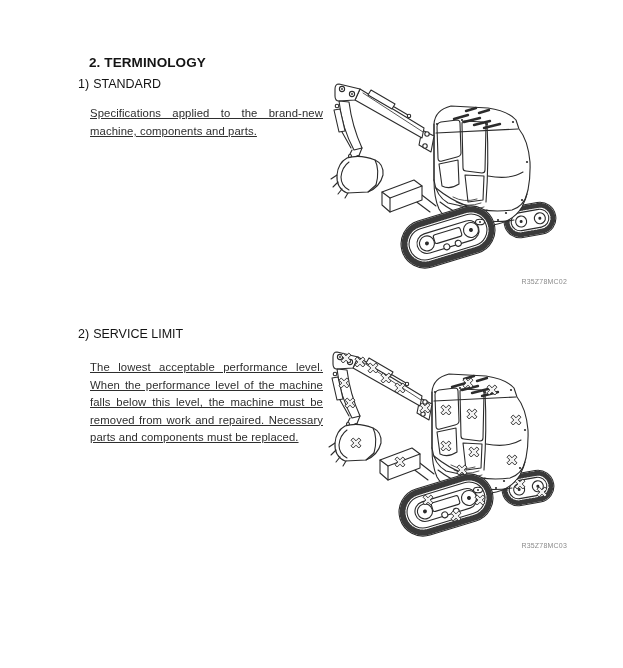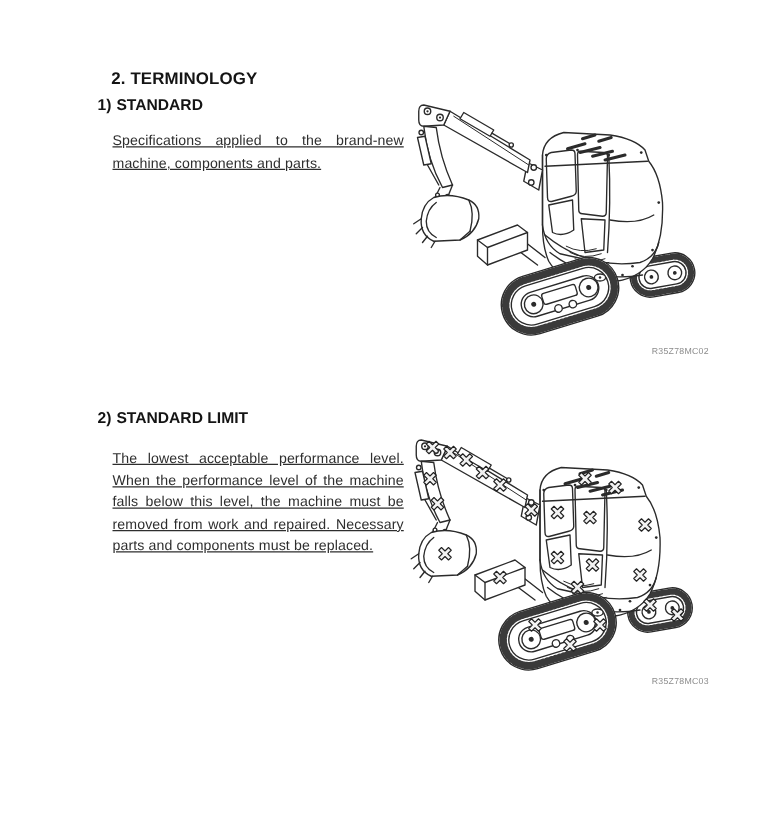--- a/index.html
+++ b/index.html
@@ -6,21 +6,21 @@
   body{
     width:623px;height:668px;background:#ffffff;position:relative;
     font-family:"Liberation Sans", sans-serif;color:#222;overflow:hidden;
   }
   .page-title{
     position:absolute;left:68px;top:55px;
     font-size:13.5px;font-weight:bold;color:#141414;letter-spacing:.1px;margin-left:21px;
   }
   .sec-head{
     position:absolute;left:78px;
-    font-size:12.5px;font-weight:bold;color:#141414;
+    font-size:12.5px;font-weight:normal;color:#141414;
   }
   .sec-head .num{margin-right:4px;}
   #sec1-head{top:77px;}
   #sec2-head{top:327px;}
   .para{
     position:absolute;left:90px;width:233px;
     font-size:11.3px;line-height:17.5px;text-align:justify;
     color:#2e2e2e;letter-spacing:.1px;text-decoration:underline;
   }
   #sec1-para{top:94px;}
@@ -176,21 +176,21 @@
   <figure class="fig" id="fig1" style="margin:0">
     <svg viewBox="0 0 230 192">
       <use href="#excavator"></use>
     </svg>
   </figure>
   <div class="fig-caption" id="cap1">R35Z78MC02</div>
 </section>
 
 <section>
   <div class="sec-head" id="sec2-head">
-    <span class="num">2)</span><span>STANDARD LIMIT</span>
+    <span class="num">2)</span><span>SERVICE LIMIT</span>
   </div>
   <p class="para" id="sec2-para">The lowest acceptable performance level. When the performance level of the machine falls below this level, the machine must be removed from work and repaired. Necessary parts and components must be replaced.</p>
 
   <figure class="fig" id="fig2" style="margin:0">
     <svg viewBox="0 0 230 192">
       <use href="#excavator"></use>
       <g>
         <use href="#xmk" transform="translate(18 10)"></use>
         <use href="#xmk" transform="translate(32 14)"></use>
         <use href="#xmk" transform="translate(45 20)"></use>

